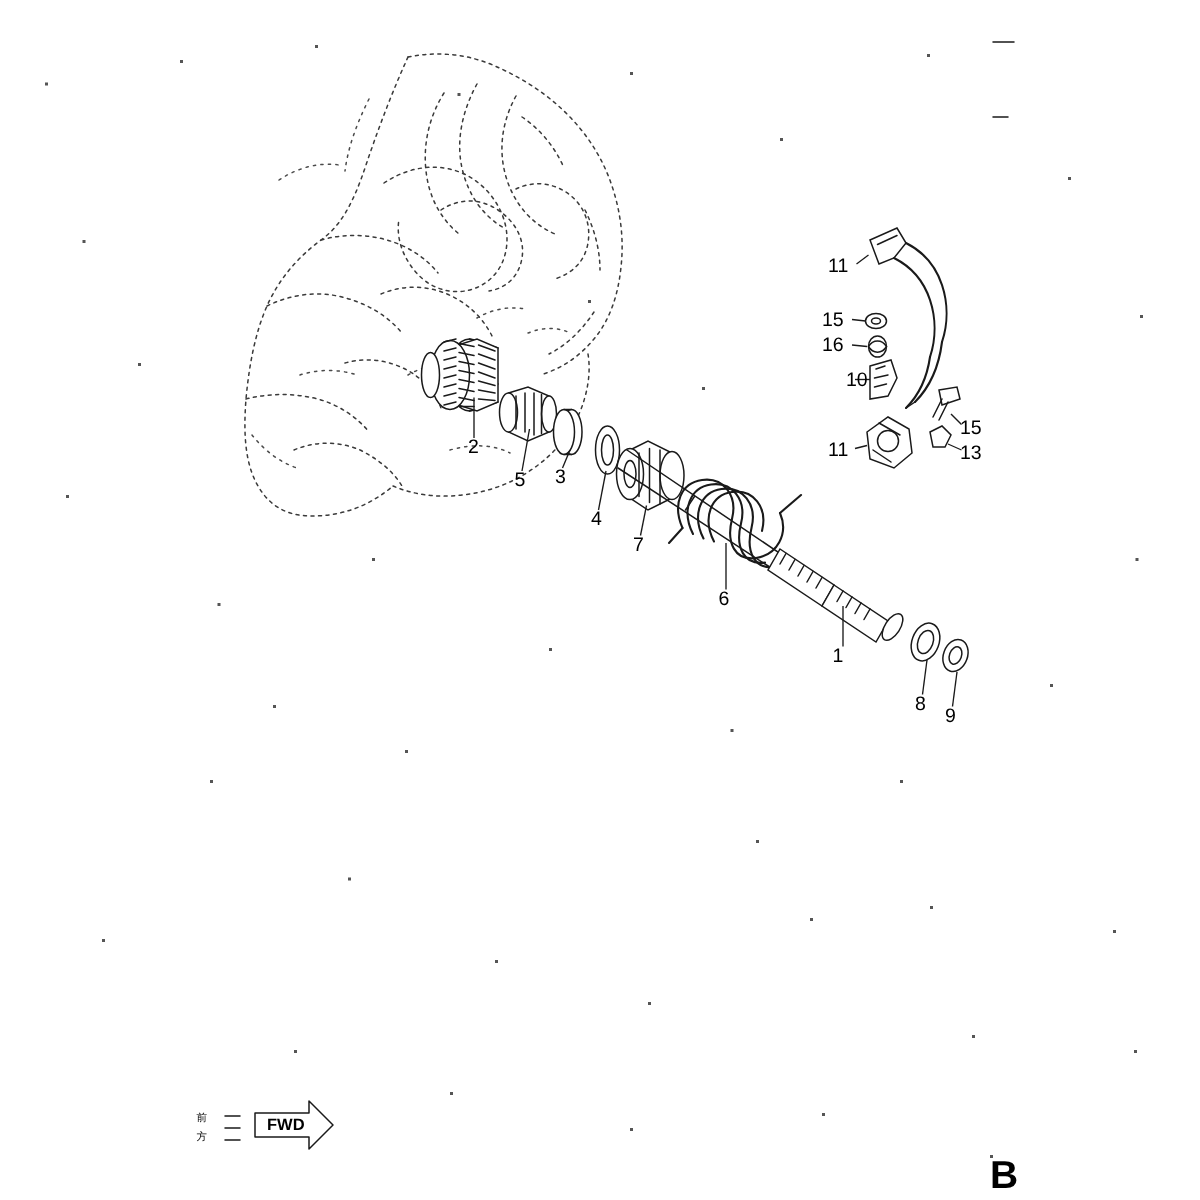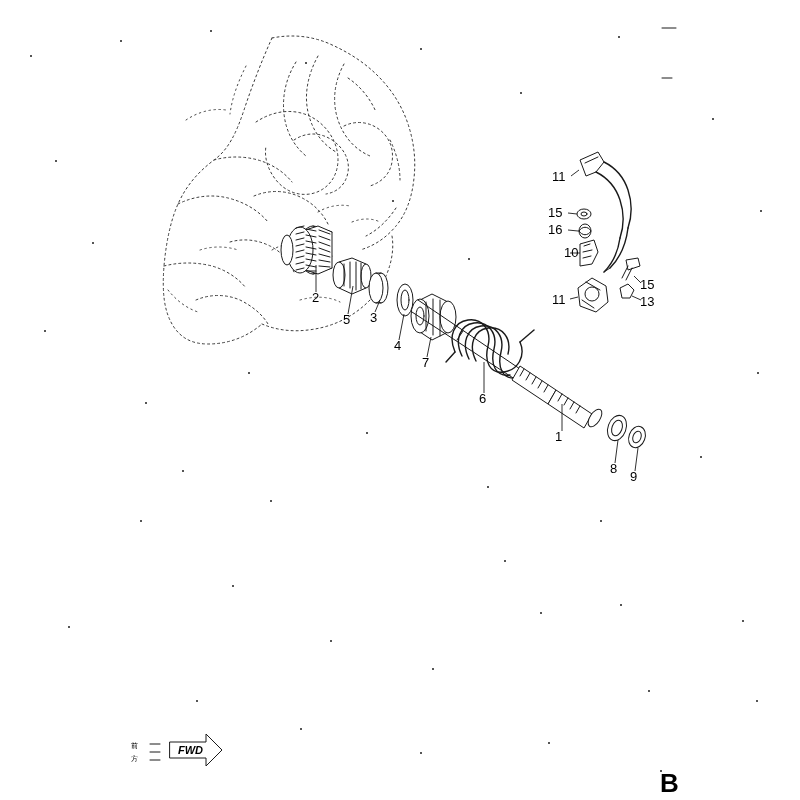--- a/index.html
+++ b/index.html
@@ -280,21 +280,21 @@
   <div class="callout" style="left:610px; top:462px;">8</div>
   <div class="callout" style="left:630px; top:470px;">9</div>
   <div class="callout" style="left:552px; top:246px;margin-left:12px;">10</div>
   <div class="callout" style="left:552px; top:170px;">11</div>
   <div class="callout" style="left:552px; top:293px;">11</div>
   <div class="callout" style="left:548px; top:206px;">15</div>
   <div class="callout" style="left:548px; top:223px;">16</div>
   <div class="callout" style="left:640px; top:278px;">15</div>
   <div class="callout" style="left:640px; top:295px;">13</div>
 
-  <div class="fwd-label" style="left:178px; top:744px;font-style:italic;">FWD</div>
+  <div class="fwd-label" style="left:178px; top:744px;">FWD</div>
   <div class="jp-text" style="left:131px; top:742px;">前</div>
   <div class="jp-text" style="left:131px; top:755px;">方</div>
 
   <div class="plate-code" style="left:660px; top:768px;">B</div>
 
 <div class="corner-mark" style="left: 30px; top: 55px; width: 1.5px; height: 1.5px; background: rgb(85, 85, 85);"></div>
     <div class="corner-mark" style="left: 120px; top: 40px; width: 1.5px; height: 1.5px; background: rgb(85, 85, 85);"></div>
     <div class="corner-mark" style="left: 210px; top: 30px; width: 1.5px; height: 1.5px; background: rgb(85, 85, 85);"></div>
     <div class="corner-mark" style="left: 305px; top: 62px; width: 1.5px; height: 1.5px; background: rgb(85, 85, 85);"></div>
     <div class="corner-mark" style="left: 420px; top: 48px; width: 1.5px; height: 1.5px; background: rgb(85, 85, 85);"></div>

